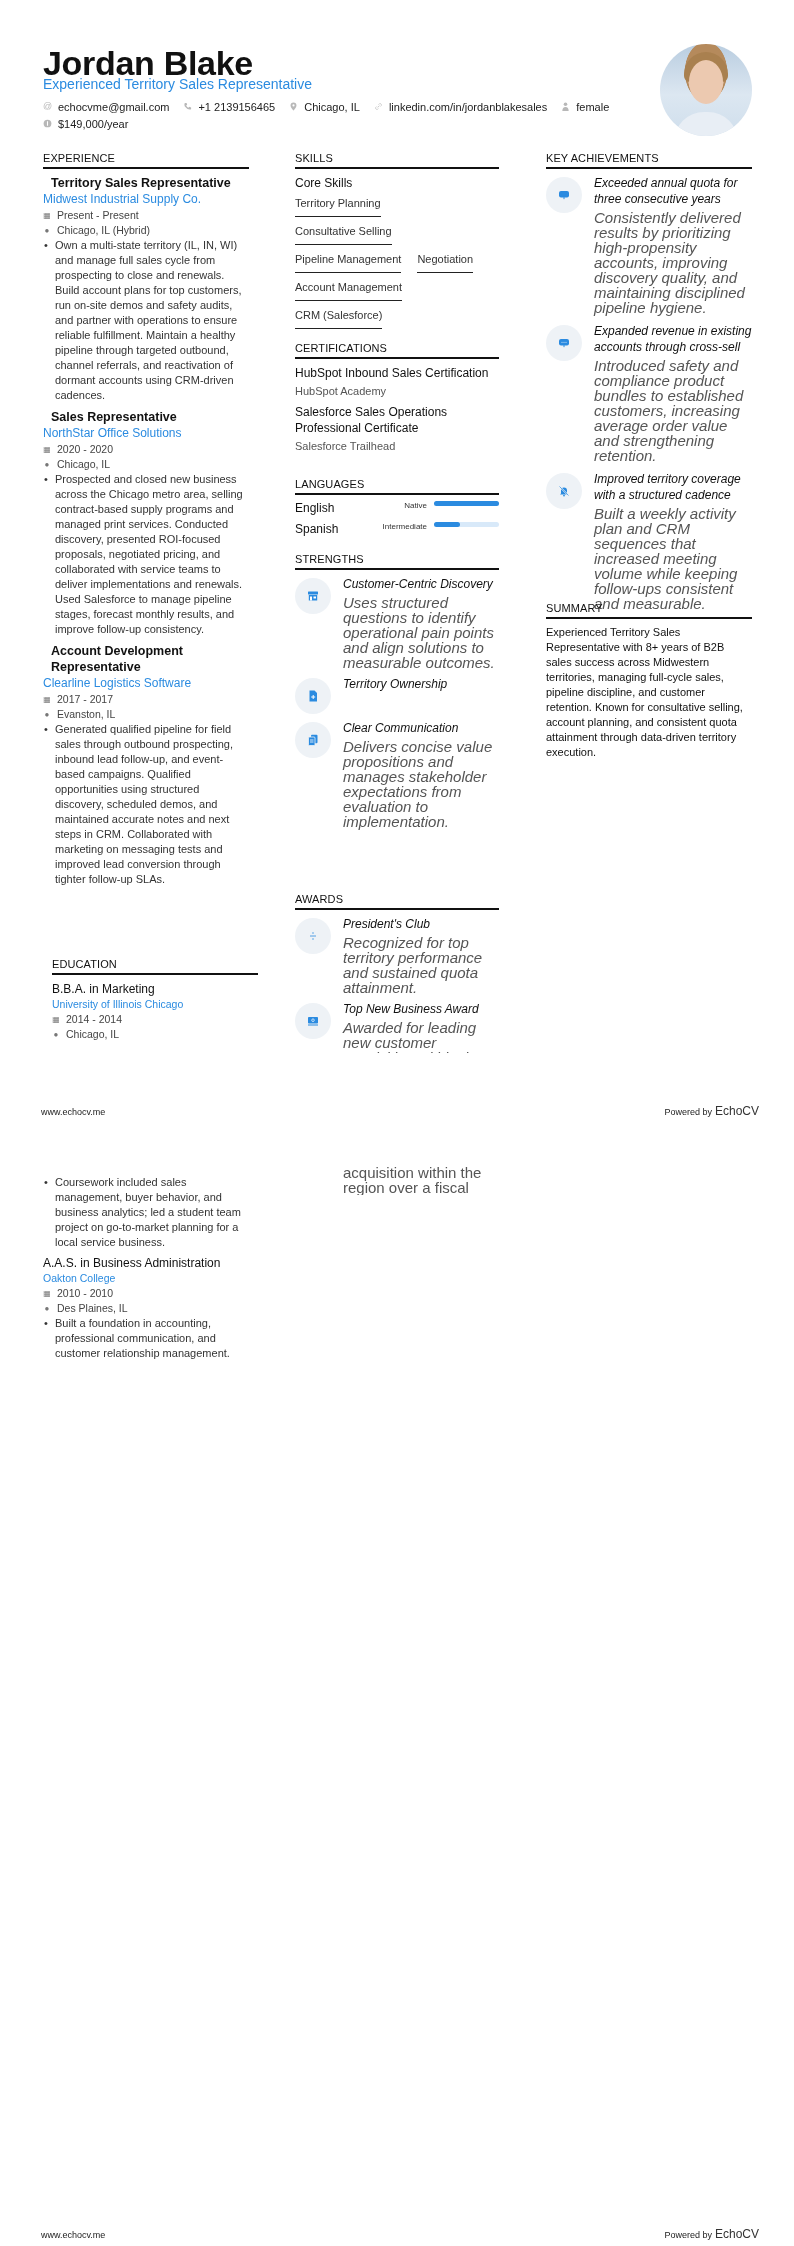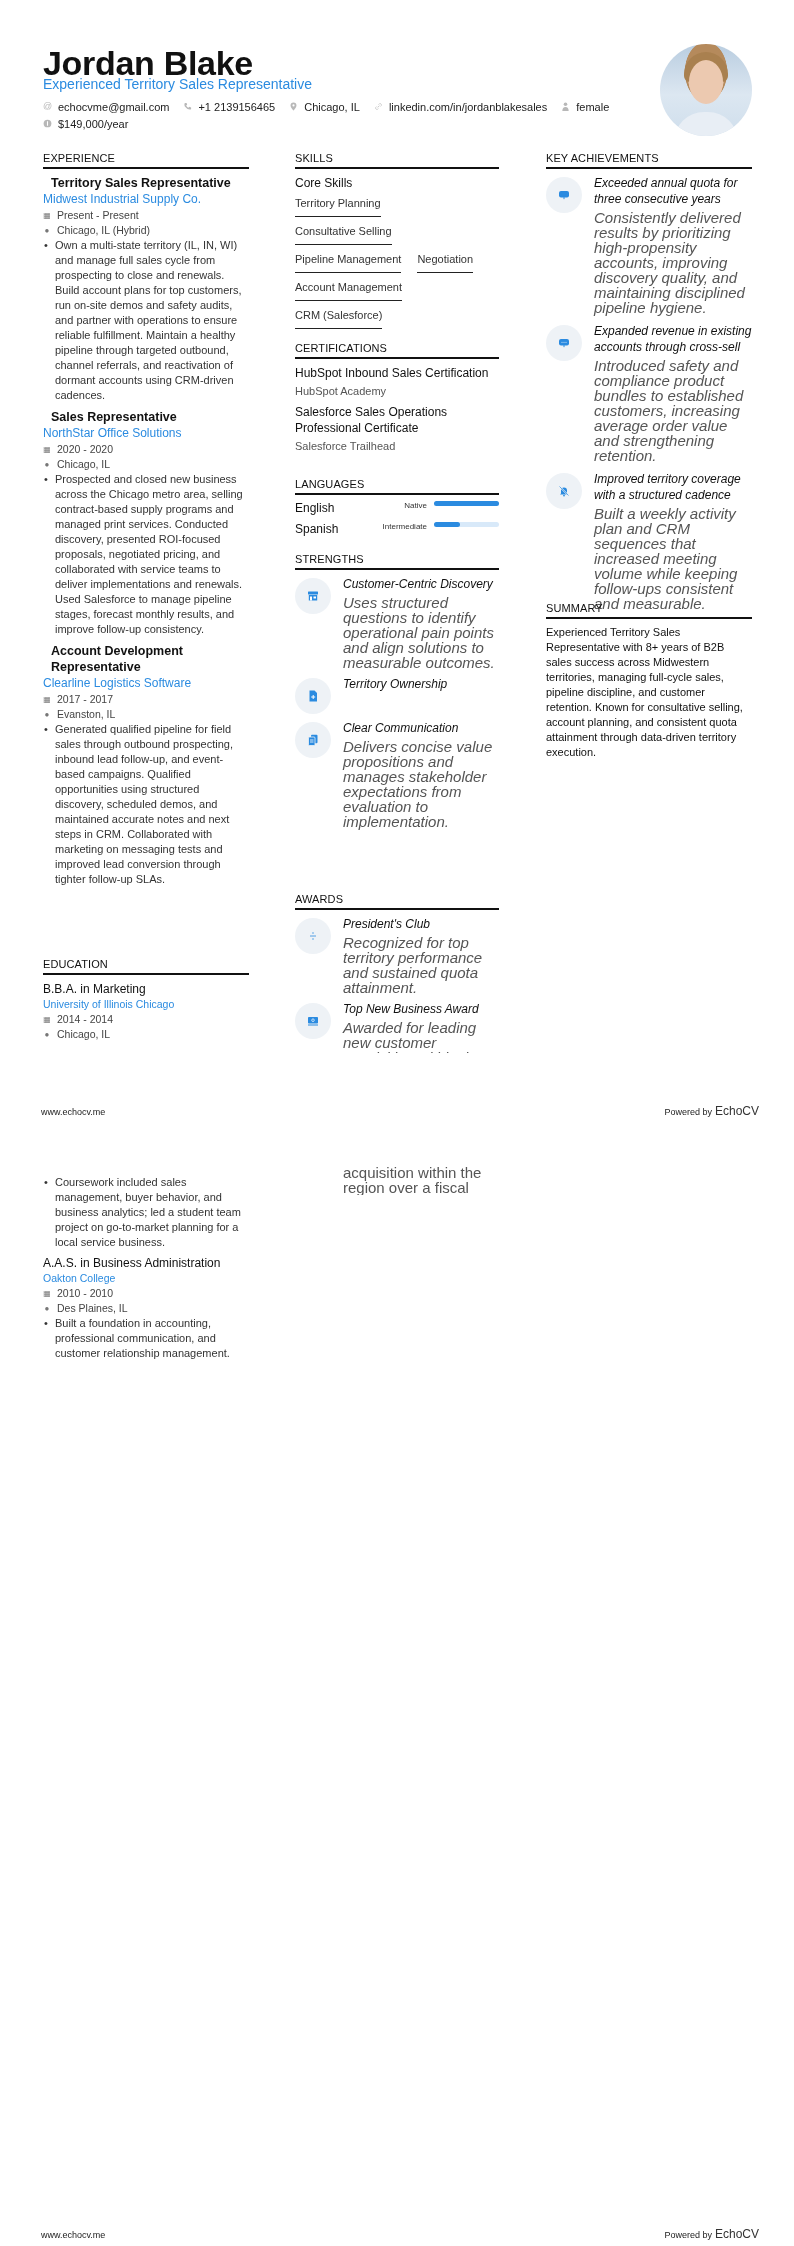--- a/index.html
+++ b/index.html
@@ -189,21 +189,21 @@
       <div class="meta">
           <span class="mi">●</span>
           <span>Evanston, IL</span>
         </div>
       <ul class="bullets">
           <li>Generated qualified pipeline for field sales through outbound prospecting, inbound lead follow-up, and event-based campaigns. Qualified opportunities using structured discovery, scheduled demos, and maintained accurate notes and next steps in CRM. Collaborated with marketing on messaging tests and improved lead conversion through tighter follow-up SLAs.</li>
         </ul>
     </div>
   </div>
 
-  <div class="col c1" style="top:958px;">
+  <div class="col c1" style="top:958px;margin-left:9px;">
     <div class="sec-title">EDUCATION</div>
     <div>
       <div class="edu-degree">B.B.A. in Marketing</div>
       <div class="edu-school">University of Illinois Chicago</div>
       <div class="meta">
           <span class="mi">▦</span>
           <span>2014 - 2014</span>
         </div>
       <div class="meta">
           <span class="mi">●</span>

